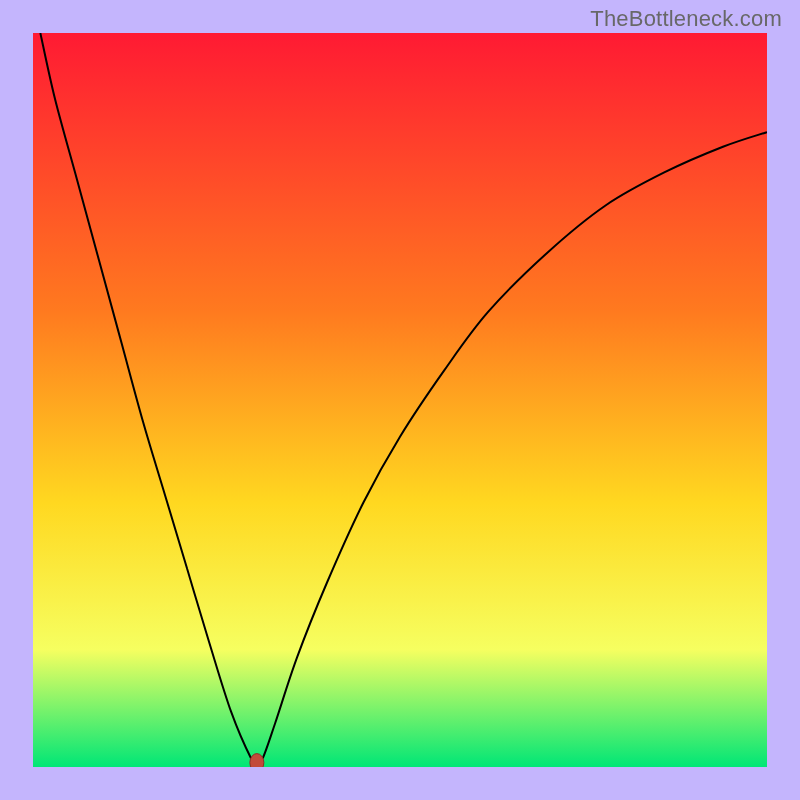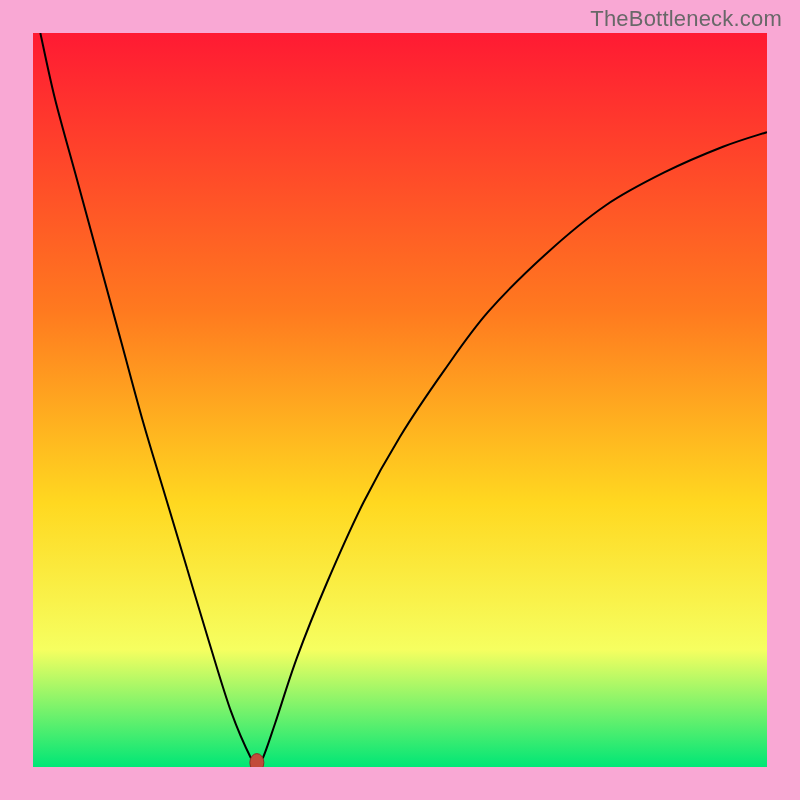--- a/index.html
+++ b/index.html
@@ -10,21 +10,21 @@
     background: #000;
     overflow: hidden;
     font-family: Arial, Helvetica, sans-serif;
   }
   .frame {
     position: absolute;
     left: 0;
     top: 0;
     width: 800px;
     height: 800px;
-    background: #f9a8d4;
+    background: #c4b5fd;
   }
   .plot-area {
     position: absolute;
     left: 33px;
     top: 33px;
     width: 734px;
     height: 734px;
   }
   .watermark {
     position: absolute;

